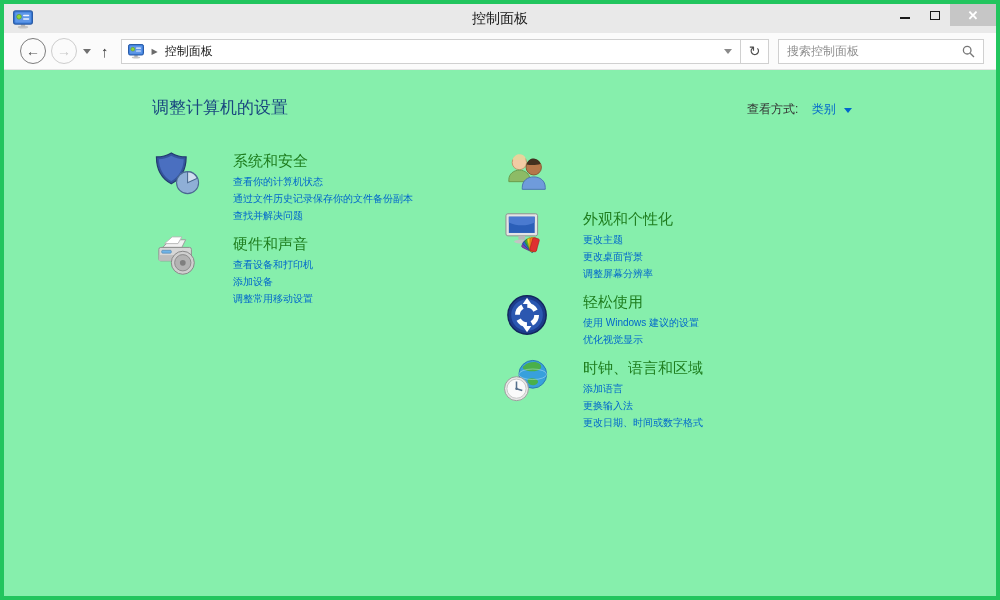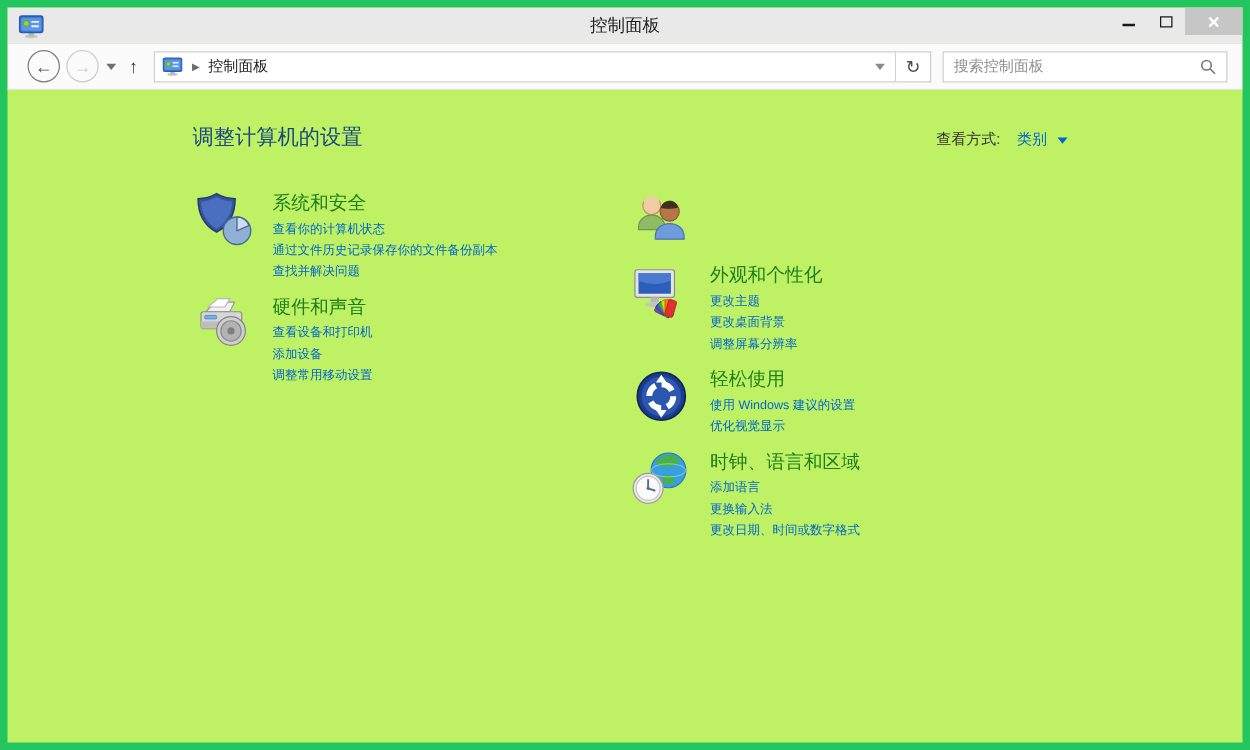--- a/index.html
+++ b/index.html
@@ -1,17 +1,17 @@
 <!DOCTYPE html>
 <html><head>
 <meta charset="utf-8">
 <style>
   * { margin:0; padding:0; box-sizing:border-box; }
   html,body { background:#fff; font-family:"Liberation Sans", sans-serif; }
-  .win { position:relative; width:1000px; height:600px; border:6px solid #22c55e; background:#bef264; overflow:hidden; }
+  .win { position:relative; width:1000px; height:600px; border:4px solid #22c55e; background:#86efac; overflow:hidden; }
 
   
   .titlebar { position:relative; height:29px; background:#e9e9e9; display:flex; align-items:center; }
   .app-icon { margin-left:9px; width:20px; height:20px; display:inline-flex; }
   .title { position:absolute; left:0; right:0; text-align:center; font-size:14px; color:#1a1a1a; }
   .caption-btns { position:absolute; right:0; top:0; height:22px; display:flex; align-items:stretch; z-index:2; }
   .cap { width:30px; display:flex; align-items:center; justify-content:center; cursor:default; }
   .cap-min .bar { width:10px; height:2px; background:#1a1a1a; margin-top:6px; }
   .cap-max .box { width:10px; height:9px; border:1.5px solid #1a1a1a; background:transparent; }
   .cap-close { width:46px; background:#c6c6c6; color:#fff; font-size:13px; font-weight:bold; }
@@ -24,36 +24,36 @@
   .nav-arrow { font-size:14px; line-height:1; }
   .nav-caret { margin-left:6px; width:0; height:0; border-left:4px solid transparent; border-right:4px solid transparent; border-top:5px solid #707070; flex:none; }
   .nav-up { margin-left:10px; color:#3f3f3f; font-size:15px; flex:none; }
   .addr-wrap { display:flex; flex:1; margin-left:12px; height:25px; }
   .addrbar { flex:1; border:1px solid #d0d0d0; background:#fff; display:flex; align-items:center; padding:0 6px; }
   .addr-ico { width:16px; height:16px; display:inline-flex; flex:none; }
   .crumb-sep { font-size:8px; color:#6b6b6b; margin:0 7px 0 8px; }
   .crumb { font-size:12px; color:#1a1a1a; flex:1; }
   .addr-chevron { width:0; height:0; border-left:4px solid transparent; border-right:4px solid transparent; border-top:5px solid #8a8a8a; margin-right:2px; }
   .refreshbtn { width:28px; border:1px solid #d0d0d0; border-left:none; background:#fff; display:flex; align-items:center; justify-content:center; color:#4f4f4f; font-size:14px; }
-  .searchbox { width:228px; height:25px; margin-left:9px; border:1px solid #d0d0d0; background:#fff; display:flex; align-items:center; padding:0 8px; flex:none; }
+  .searchbox { width:206px; height:25px; margin-left:9px; border:1px solid #d0d0d0; background:#fff; display:flex; align-items:center; padding:0 8px; flex:none; }
   .searchbox input { flex:1; border:none; outline:none; font-size:12px; color:#333; font-family:"Liberation Sans", sans-serif; background:transparent; }
   .searchbox input::placeholder { color:#8f8f8f; opacity:1; }
 
   
   .content { margin-left:148px; width:700px; }
   .page-header { margin-top:26px; display:flex; justify-content:space-between; align-items:baseline; }
   .h1 { font-size:17px; color:#19477f; }
   .viewby { font-size:12px; color:#333; }
   .viewby .vlabel { margin-right:10px; }
   .viewby .vvalue { color:#0066cc; cursor:pointer; }
   .viewby .vtri { display:inline-block; width:0; height:0; border-left:4px solid transparent; border-right:4px solid transparent; border-top:5px solid #0066cc; margin-left:5px; }
 
   .cols { margin-top:32px; display:flex; }
   .col { width:350px; }
-  .cat { display:flex; margin-bottom:10px; }
+  .cat { display:flex; margin-bottom:10px;gap:17px; }
   .cat-icon { width:52px; height:48px; flex:none; margin-right:12px; display:flex; align-items:flex-start; justify-content:center; }
   .cat-text { display:flex; flex-direction:column; align-items:flex-start; }
   .cat-title { font-size:15px; line-height:20px; margin-bottom:2px; color:#1e7d1e; text-decoration:none; cursor:pointer; }
   .cat-link { font-size:10px; line-height:17px; color:#0066cc; text-decoration:none; cursor:pointer; display:flex; align-items:center; }
   .shield { width:14px; height:15px; margin-right:4px; display:inline-flex; flex:none; }
 </style>
 </head>
 <body>
 
 <div class="win">

